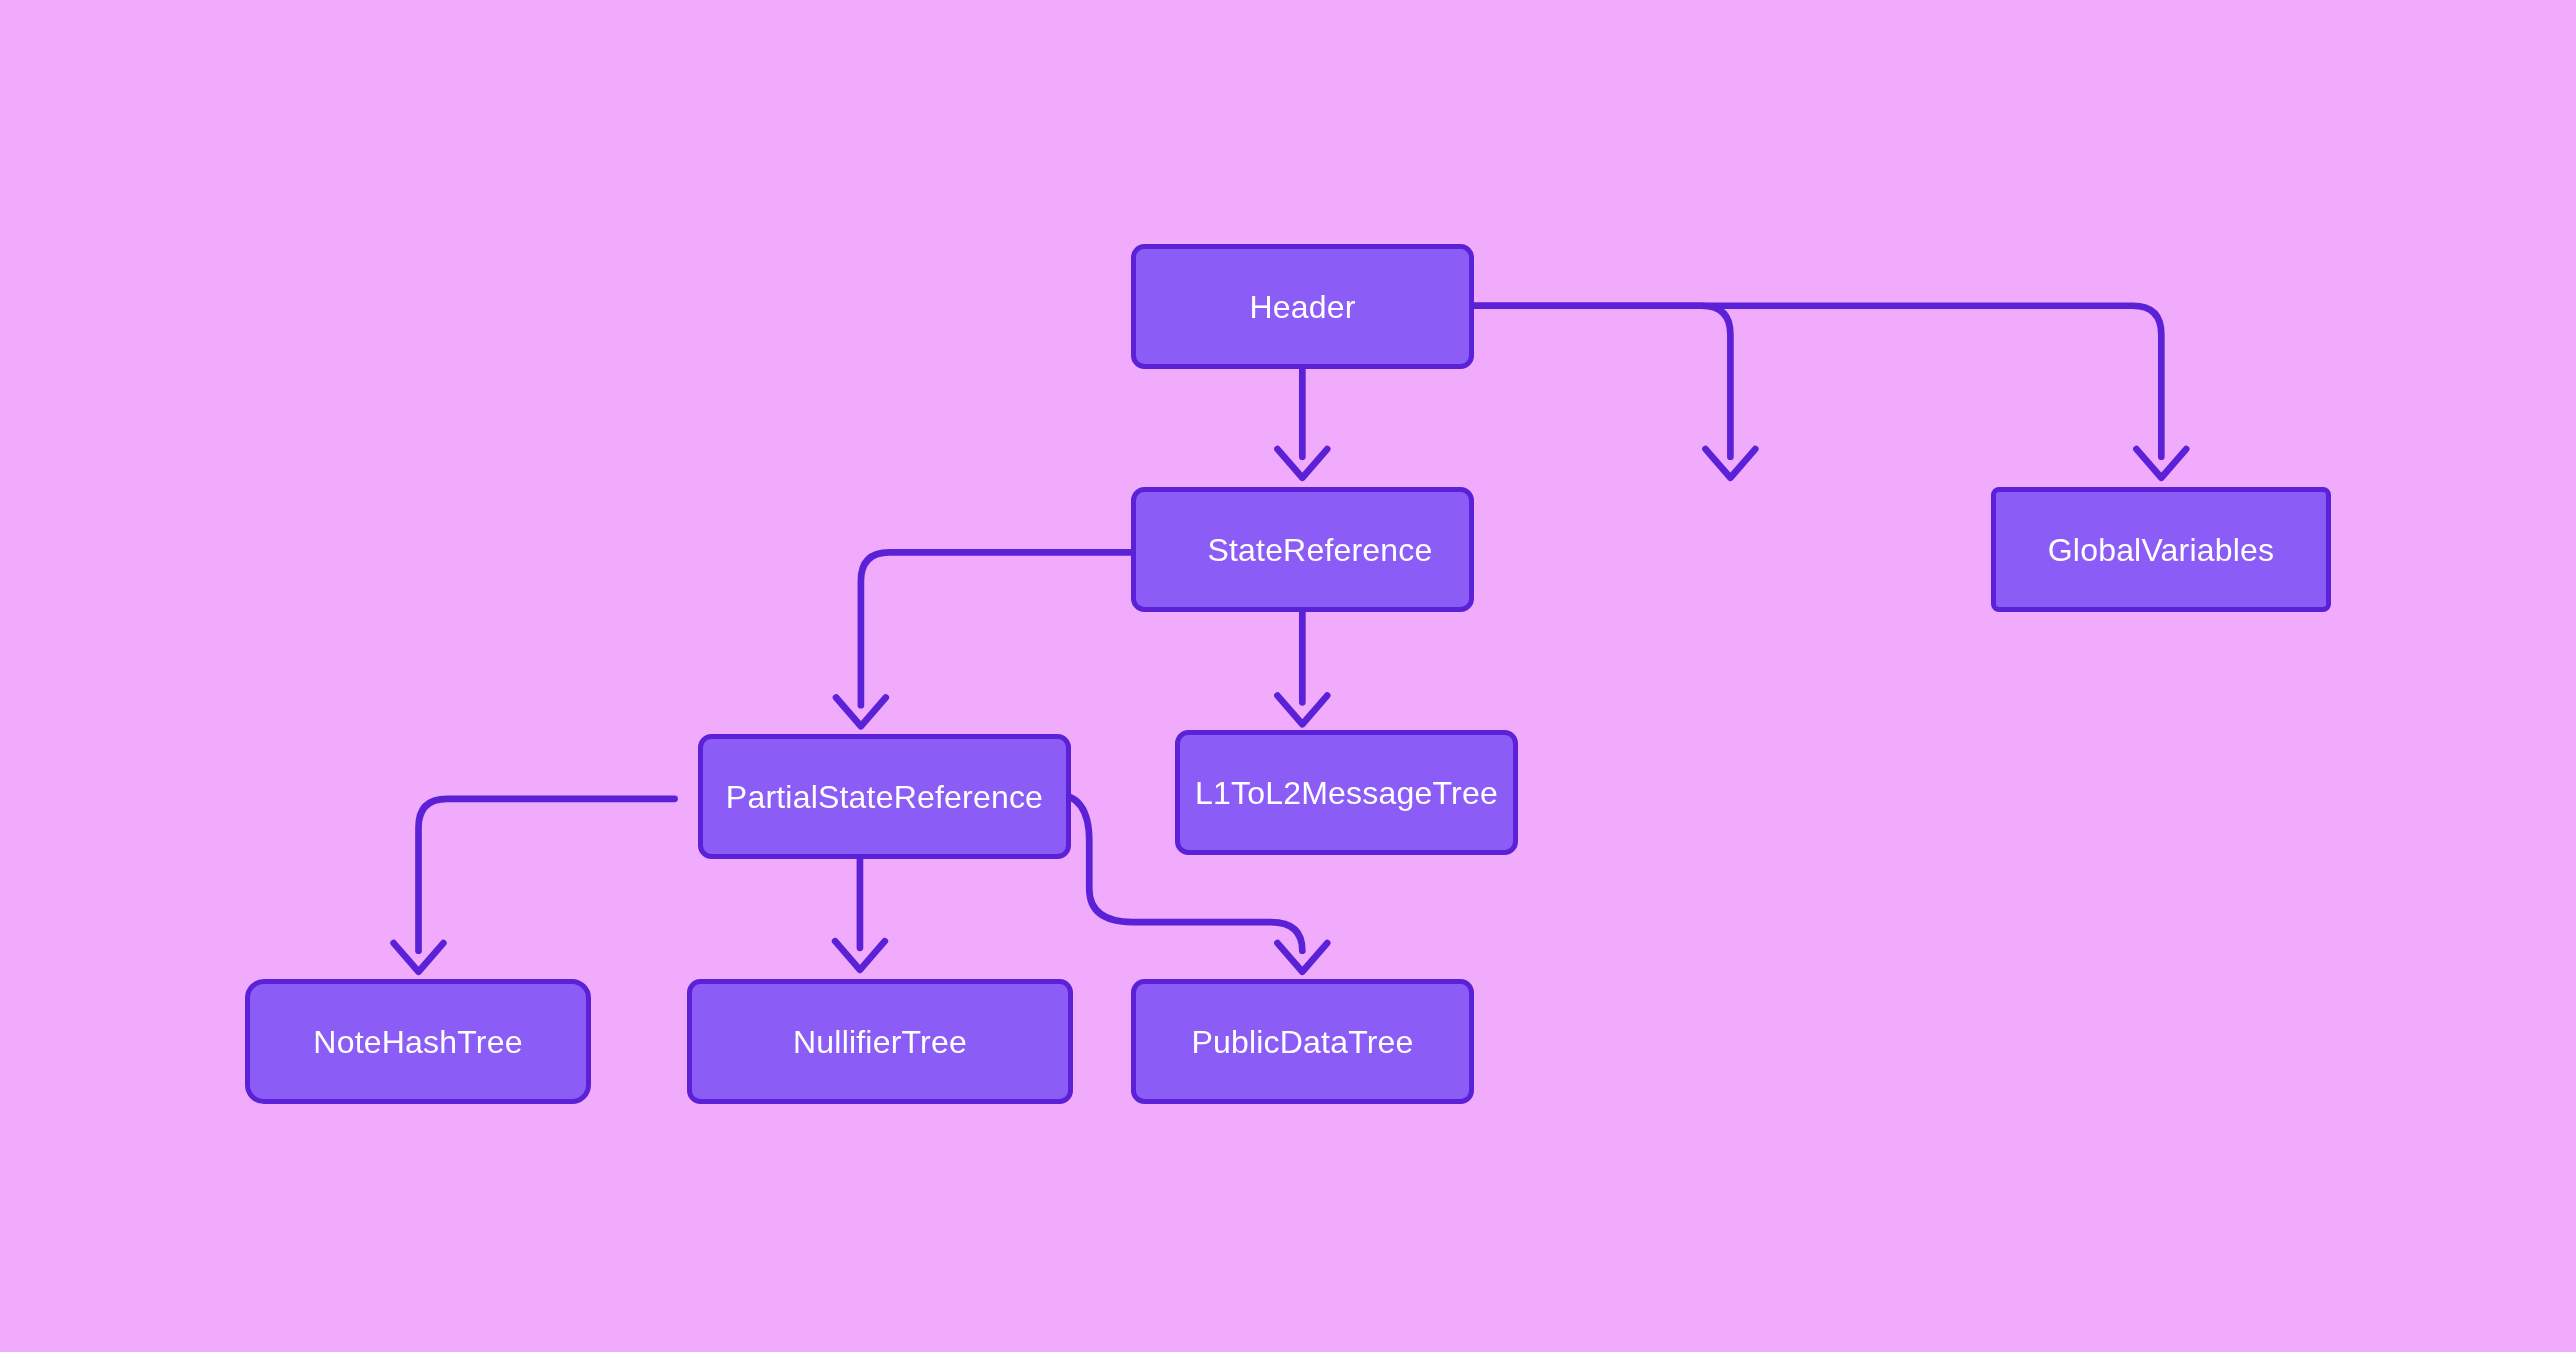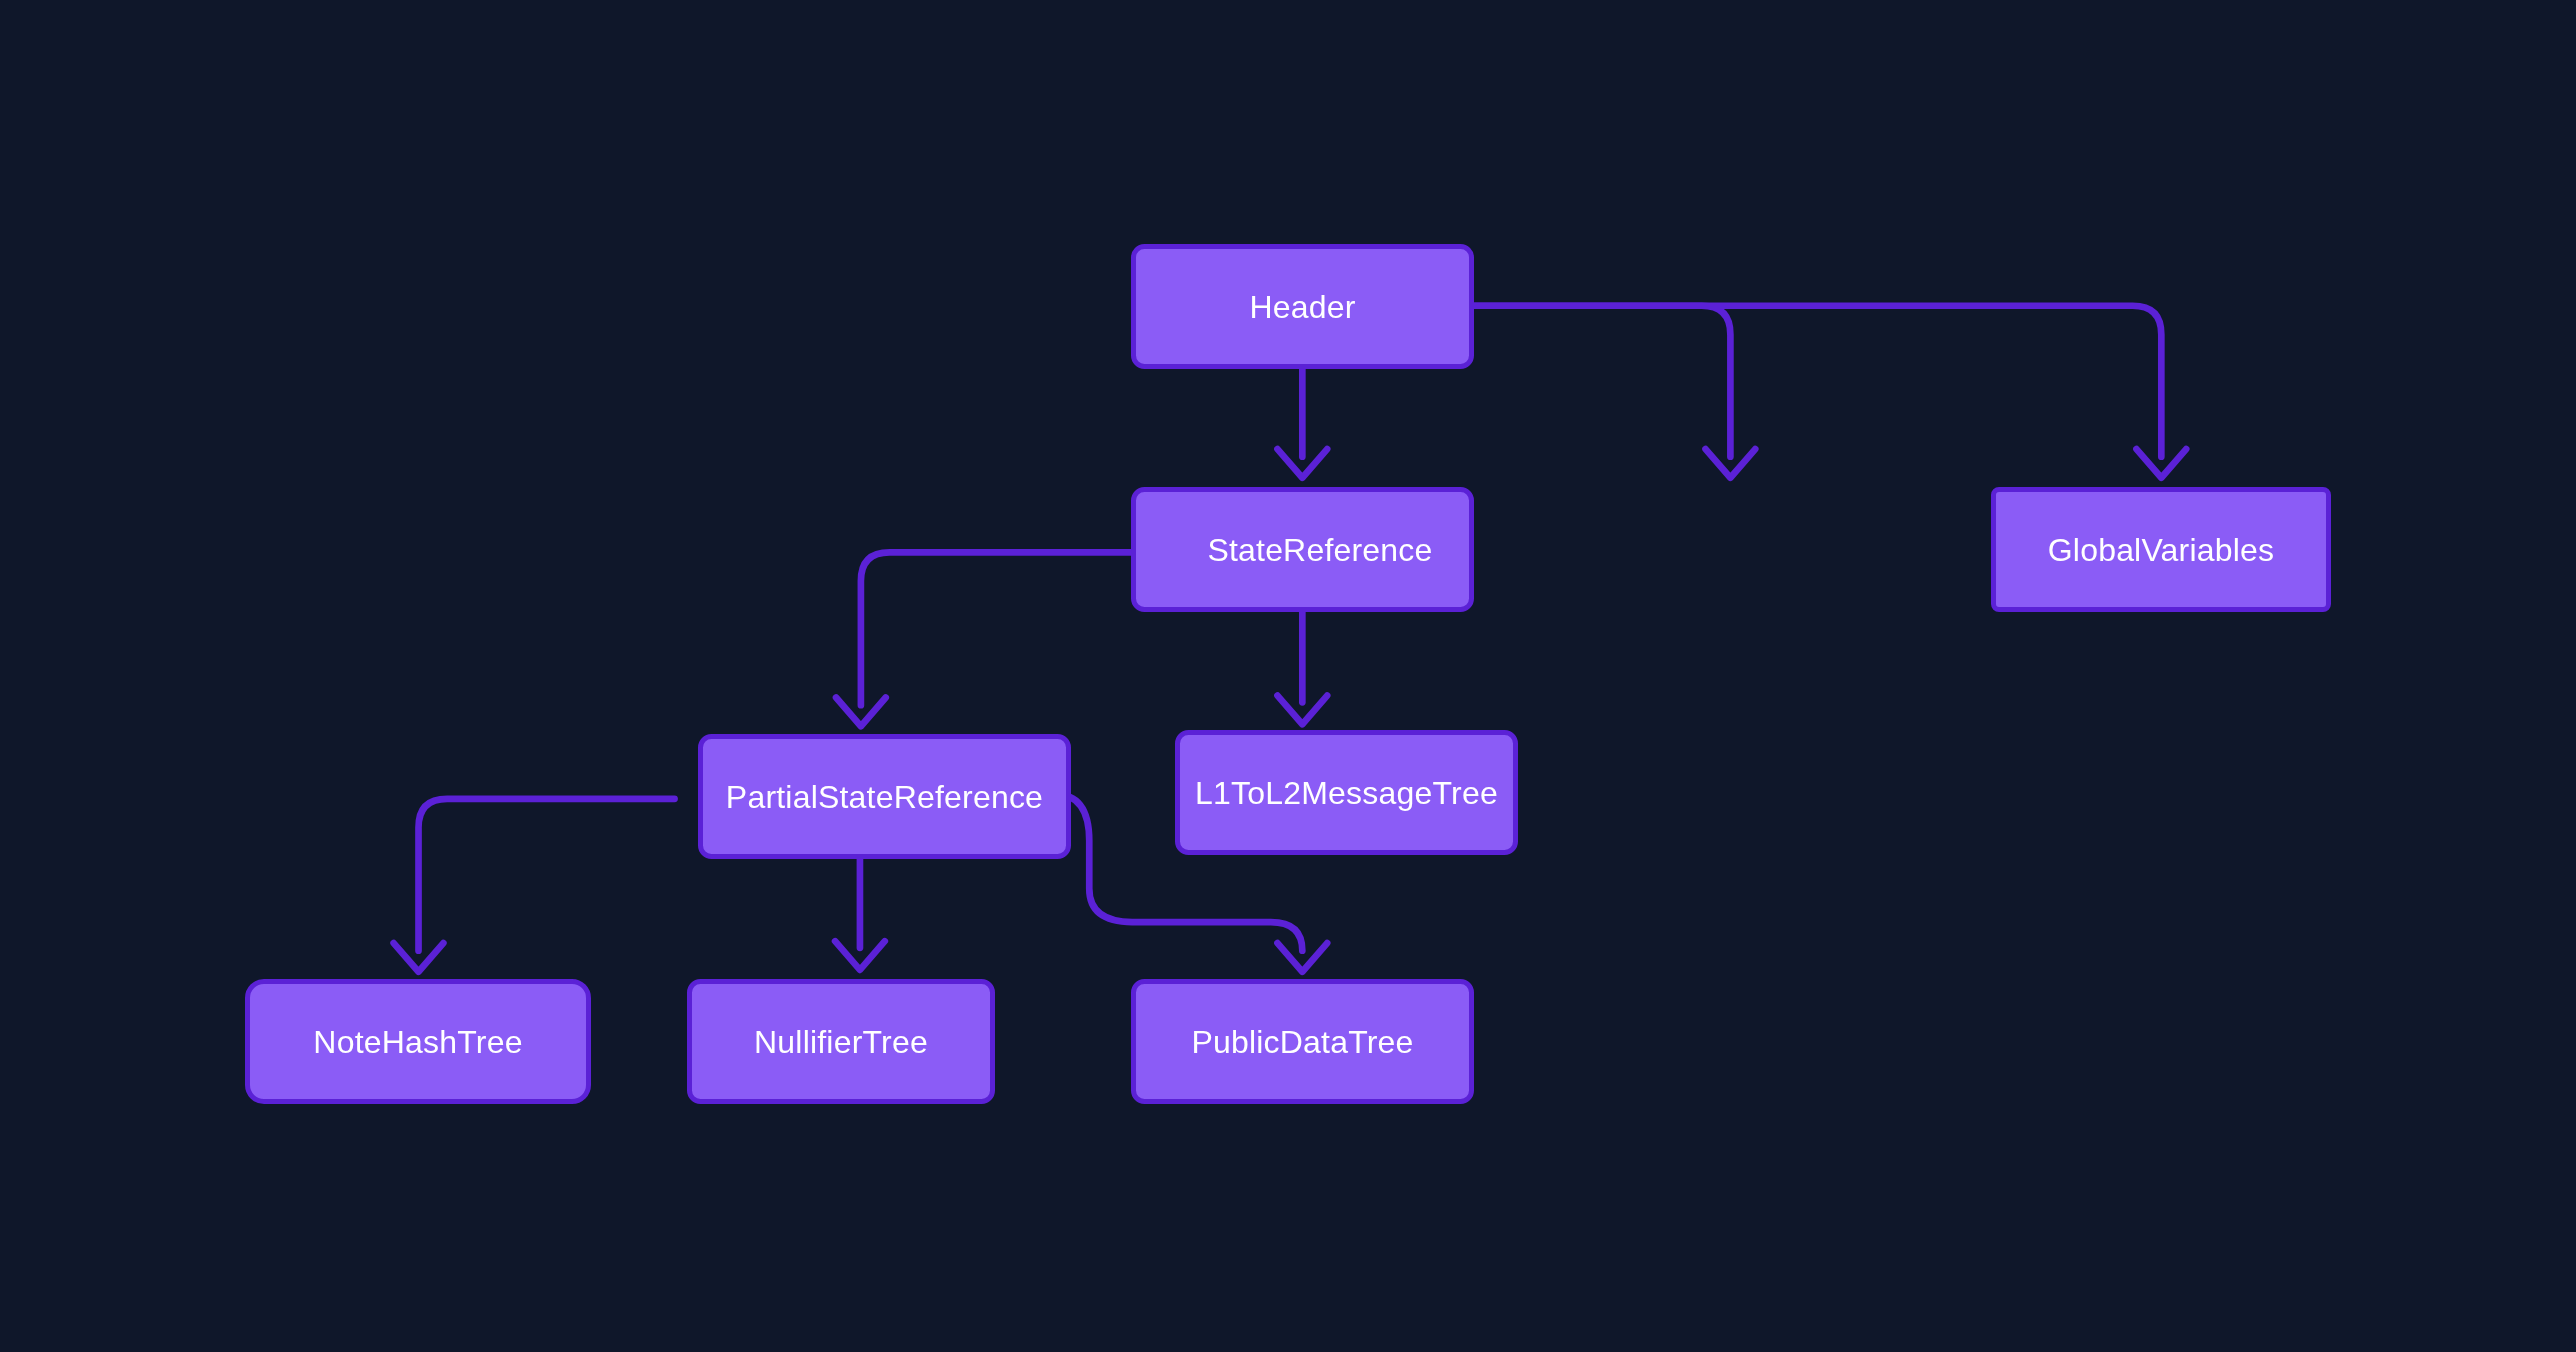--- a/index.html
+++ b/index.html
@@ -9,21 +9,21 @@
     background: #000000;
   }
   body {
     font-family: "Liberation Sans", sans-serif;
     -webkit-font-smoothing: antialiased;
   }
   #canvas {
     position: relative;
     width: 2576px;
     height: 1353px;
-    background: #0f172a;
+    background: #f0abfc;
     overflow: hidden;
   }
   #edge-layer {
     position: absolute;
     left: 0;
     top: 0;
     width: 2576px;
     height: 1353px;
     pointer-events: none;
   }
@@ -117,21 +117,21 @@
   </div>
 
   <div class="node" style="left:1131px; top:730px; width:343px; height:125px;margin-left:44px;">
     <span class="node-label">L1ToL2MessageTree</span>
   </div>
 
   <div class="node" style="left:245px; top:979px; width:346px; height:125px;border-radius:19px;">
     <span class="node-label">NoteHashTree</span>
   </div>
 
-  <div class="node" style="left:687px; top:979px; width:308px; height:125px;">
+  <div class="node" style="left:687px; top:979px; width:386px; height:125px;">
     <span class="node-label">NullifierTree</span>
   </div>
 
   <div class="node" style="left:1131px; top:979px; width:343px; height:125px;">
     <span class="node-label">PublicDataTree</span>
   </div>
 
 </div>
 
 

